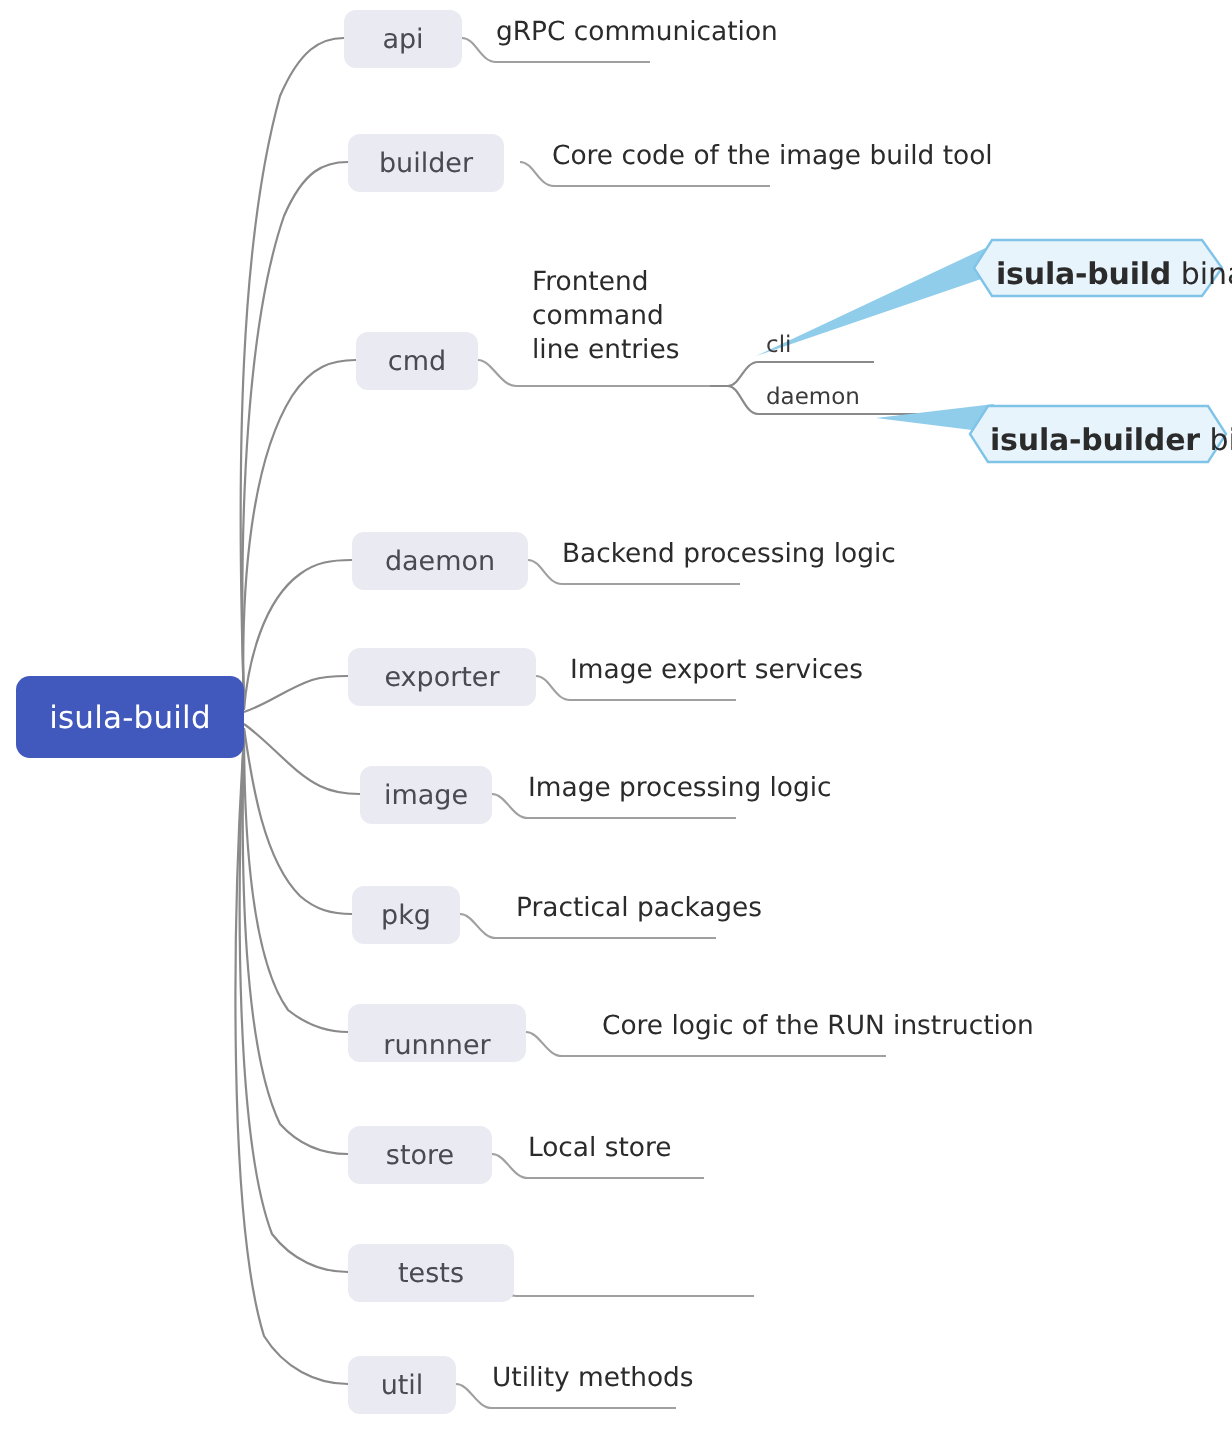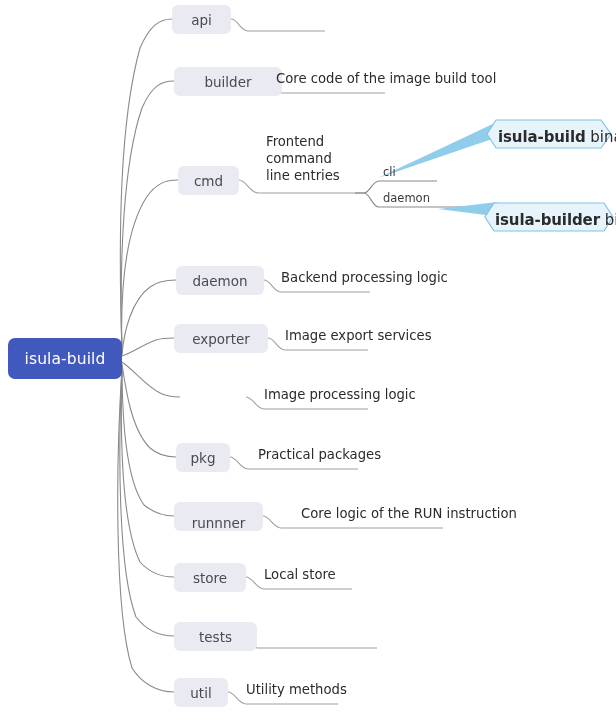--- a/index.html
+++ b/index.html
@@ -170,36 +170,39 @@
   </svg>
 
   <div class="root-node">
     <span class="root-label">isula-build</span>
   </div>
 
   <div class="topic-node" style="left:172px; top:5px;  width:59px;text-align:right;">
     <span class="topic-label">api</span>
   </div>
 
-  <div class="topic-node" style="left:174px; top:67px; width:108px;">
+  <div class="topic-node" style="left:174px; top:67px; width:78px;">
     <span class="topic-label">builder</span>
   </div>
 
   <div class="topic-node" style="left:178px; top:166px; width:61px;">
     <span class="topic-label">cmd</span>
   </div>
 
   <div class="topic-node" style="left:176px; top:266px; width:88px;">
     <span class="topic-label">daemon</span>
   </div>
 
   <div class="topic-node" style="left:174px; top:324px; width:94px;">
     <span class="topic-label">exporter</span>
   </div>
 
+  <div class="topic-node" style="left:180px; top:383px; width:66px;">
+    <span class="topic-label">image</span>
+  </div>
 
   <div class="topic-node" style="left:176px; top:443px; width:54px;">
     <span class="topic-label">pkg</span>
   </div>
 
   <div class="topic-node" style="left:174px; top:502px; width:89px;align-items:flex-end;">
     <span class="topic-label">runnner</span>
   </div>
 
   <div class="topic-node" style="left:174px; top:563px; width:72px;">
@@ -207,20 +210,21 @@
   </div>
 
   <div class="topic-node" style="left:174px; top:622px; width:83px;">
     <span class="topic-label">tests</span>
   </div>
 
   <div class="topic-node" style="left:174px; top:678px; width:54px;">
     <span class="topic-label">util</span>
   </div>
 
+  <div class="desc-text" style="left:248px; top:8px;">gRPC communication</div>
 
   <div class="desc-text" style="left:276px; top:70px;">Core code of the image build tool</div>
 
   <div class="desc-text" style="left:266px; top:133px;">Frontend
 command
 line entries</div>
 
   <div class="desc-text" style="left:281px; top:269px;">Backend processing logic</div>
 
   <div class="desc-text" style="left:285px; top:327px;">Image export services</div>

